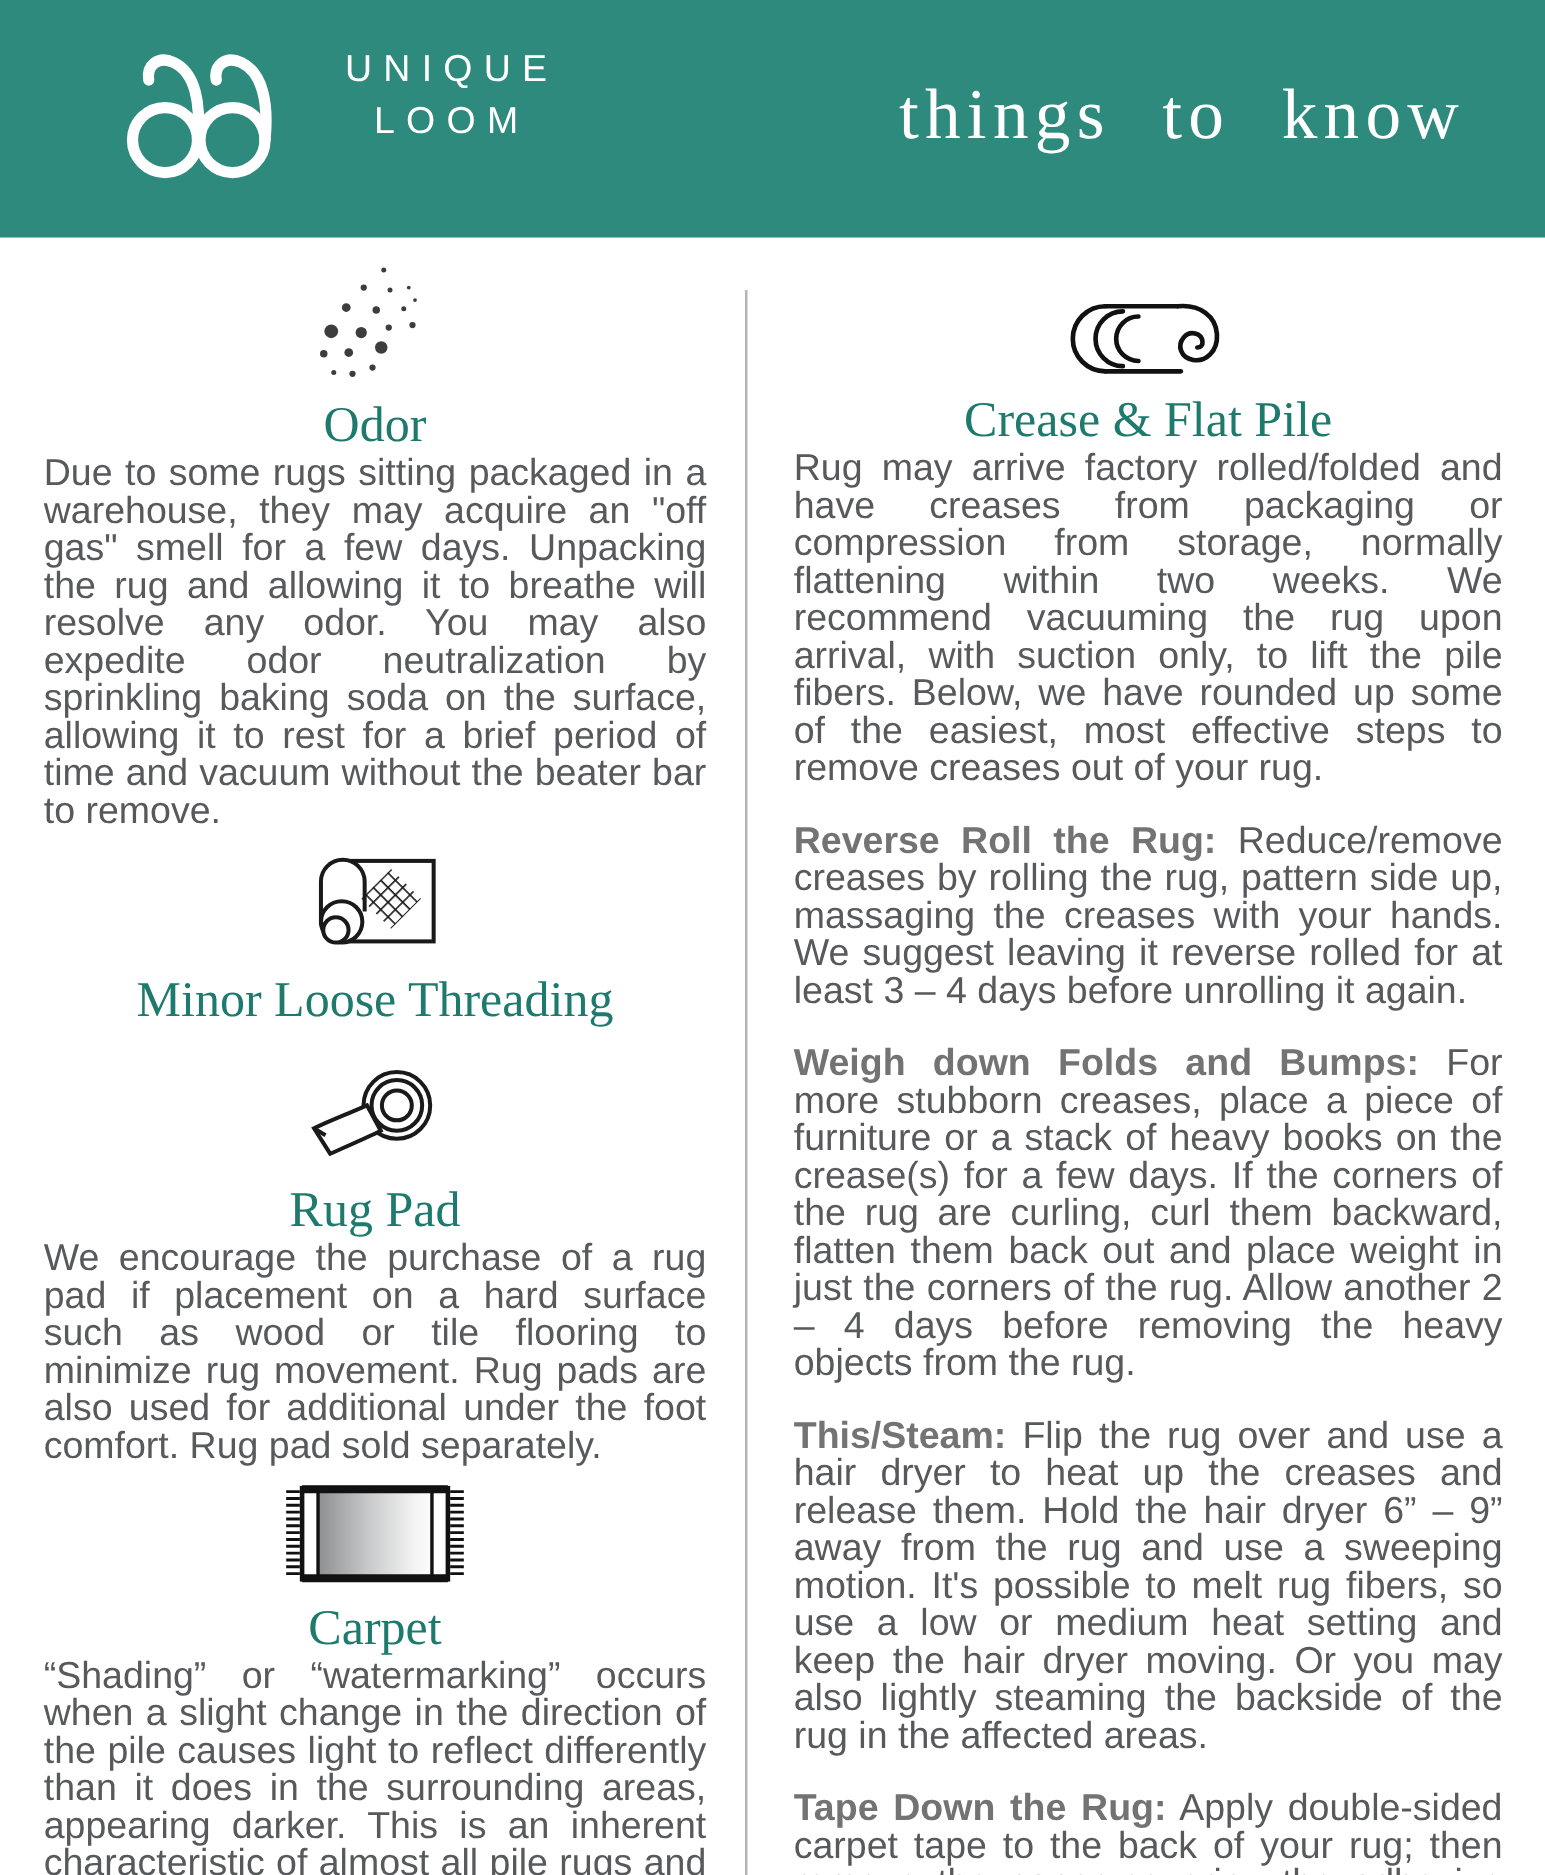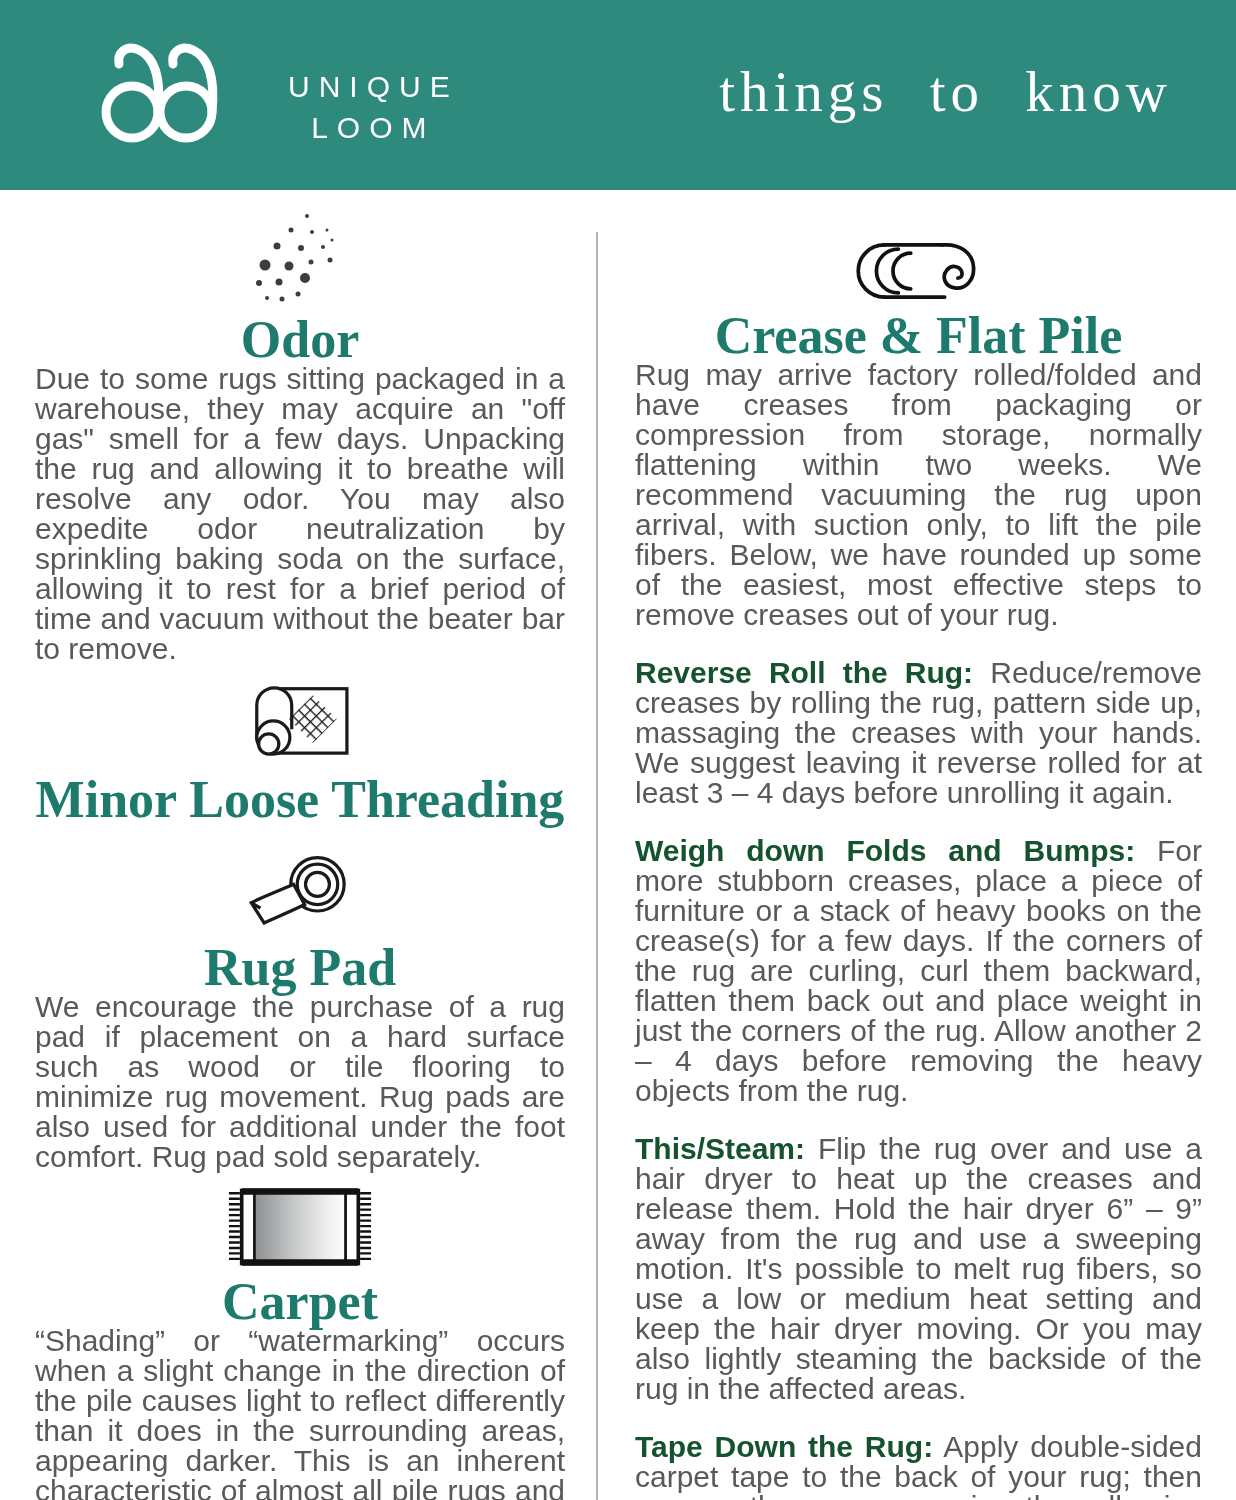--- a/index.html
+++ b/index.html
@@ -5,49 +5,49 @@
   html,body { margin:0; padding:0; background:#ffffff; }
   .page {
     position:relative; width:1236px; height:1500px; overflow:hidden;
     background:#ffffff; font-family:"Liberation Sans", sans-serif;
   }
   
   .banner {
     position:absolute; top:0; left:0; width:1236px; height:190px;
     background:#2d8a7d;
   }
-  .brand { position:absolute; left:98px; top:36px; display:flex; align-items:flex-end; gap:40px; }
+  .brand { position:absolute; left:98px; top:36px; display:flex; align-items:flex-start; gap:28px; }
   .logo-svg { display:block; }
   .brand-text {
     color:#ffffff; font-size:30px; letter-spacing:9px; line-height:1.35;
     text-align:center; font-weight:400;
   }
   .page-title {
     position:absolute; right:64px; top:50%; transform:translateY(-55%);
     margin:0; color:#ffffff; font-family:"Liberation Serif", serif;
     font-weight:400; font-size:57px; letter-spacing:5px; word-spacing:22px;
     white-space:nowrap;
   }
   
   .col { position:absolute; top:190px; }
   .col-left  { left:35px;  width:530px; }
   .col-right { left:635px; width:567px; }
   .divider {
     position:absolute; left:596px; top:232px; height:1268px; width:2px;
     background:#b3b5b7;
   }
   h2.sec-head {
-    font-family:"Liberation Serif", serif; color:#1e7a6d; font-weight:700;
-    text-align:center; font-size:52px; line-height:44px; margin:12px 0 2px 0;
+    font-family:"Liberation Serif", serif; color:#1e7a6d; font-weight:400;
+    text-align:center; font-size:40px; line-height:44px; margin:12px 0 2px 0;
   }
   p.body {
     color:#58595b; font-size:30px; line-height:30px; text-align:justify;
     margin:0;
   }
-  p.body strong { color:#14532d; font-weight:bold; }
+  p.body strong { color:#737373; font-weight:bold; }
   .icon { display:block; margin:0 auto; }
   .m-odor    { margin-top:20px; }
   .m-thread  { margin-top:10px; }
   .m-pad     { margin-top:20px; }
   .m-shade   { margin-top:14px; }
   .m-crease  { margin-top:50px; }
   .h-thread  { margin-top:10px; }
   .h-pad     { margin-top:8px; }
   .h-shade   { margin-top:22px; }
   .h-crease  { margin-top:20px; }

